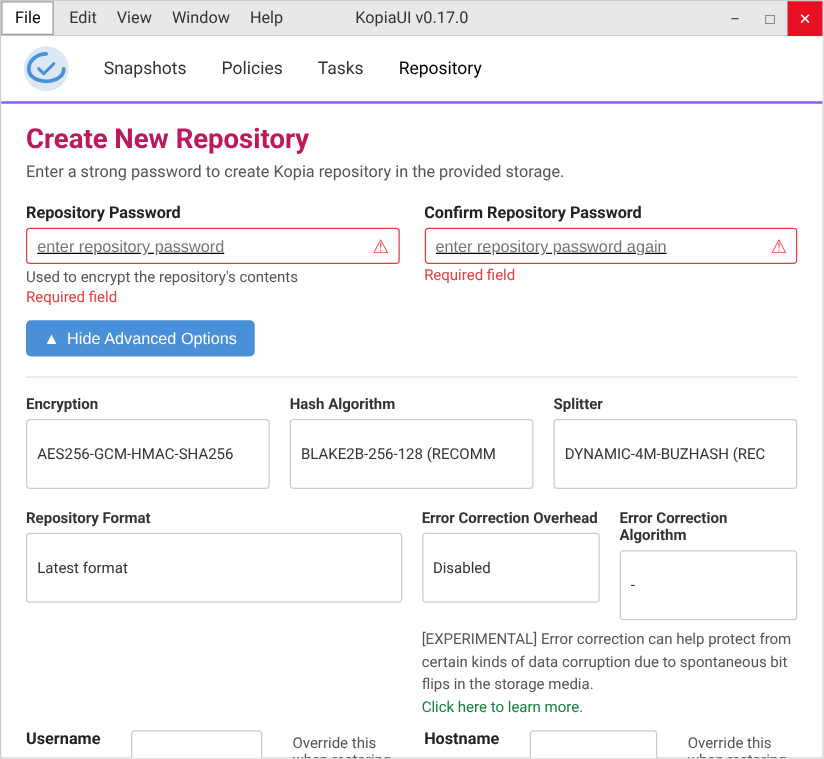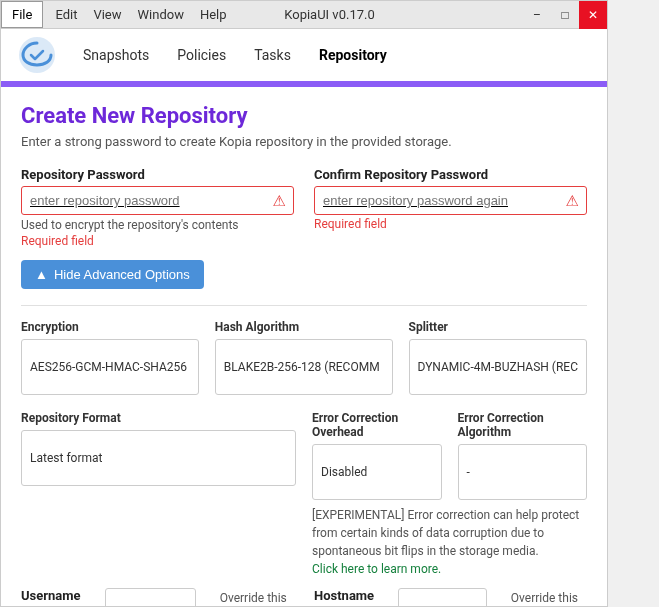--- a/index.html
+++ b/index.html
@@ -5,21 +5,21 @@
     * { box-sizing: border-box; margin: 0; padding: 0; }
     body {
       font-family: -apple-system, BlinkMacSystemFont, 'Segoe UI', Roboto, sans-serif;
       font-size: 13px;
       background: #f0f0f0;
       width: 659px;
       height: 607px;
       overflow: hidden;
     }
     .window {
-      width: 608px;
+      width: 659px;
       height: 607px;
       background: #fff;
       display: flex;
       flex-direction: column;
       border: 1px solid #ccc;
     }
     .title-bar {
       background: #e8e8e8;
       display: flex;
       align-items: center;
@@ -79,50 +79,50 @@
     }
     .ctrl-btn.close {
       background: #e81123;
       color: #fff;
     }
 
     .nav-bar {
       display: flex;
       align-items: center;
       padding: 6px 16px;
-      border-bottom: 6px solid #8b5cf6;
+      border-bottom: 2px solid #8b5cf6;
       background: #fff;
       gap: 8px;
     }
     .nav-logo {
       width: 40px;
       height: 40px;
       margin-right: 8px;
     }
     .nav-item {
       padding: 6px 10px;
       font-size: 14px;
       cursor: pointer;
       color: #333;
       text-decoration: none;
     }
     .nav-item.active {
-      font-weight: bold;
+      font-weight: normal;
       color: #000;
     }
 
     .content {
       flex: 1;
       padding: 16px 20px;
       overflow-y: auto;
     }
     .page-title {
       font-size: 22px;
       font-weight: bold;
-      color: #6d28d9;
+      color: #be185d;
       margin-bottom: 6px;
     }
     .page-subtitle {
       font-size: 13px;
       color: #555;
       margin-bottom: 18px;
     }
 
     .form-row {
       display: flex;

